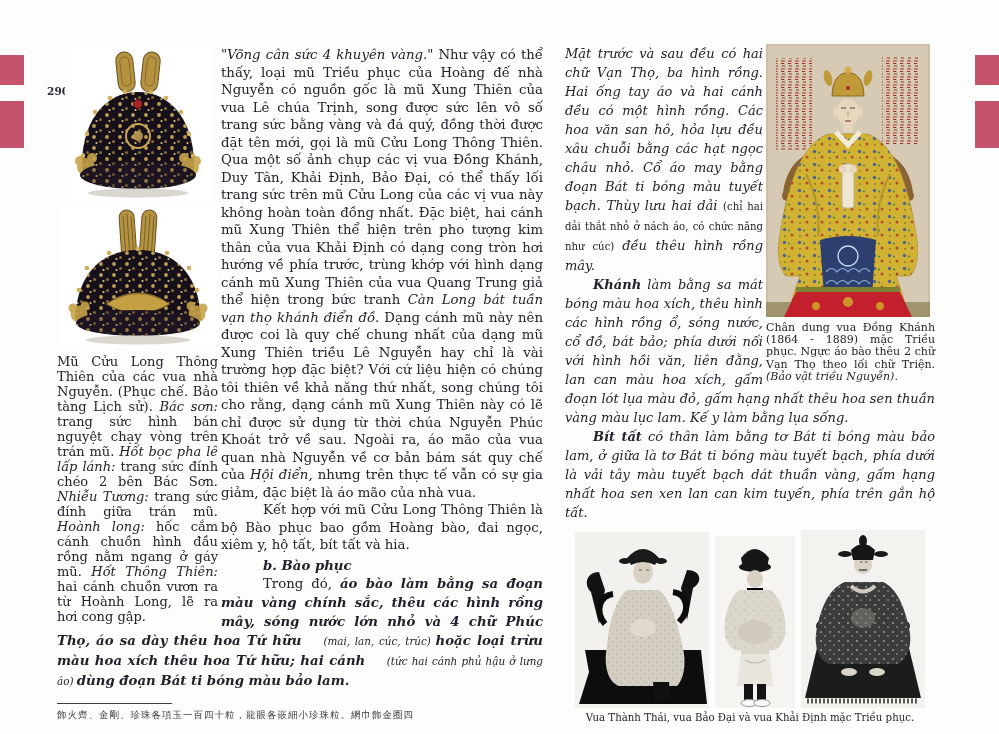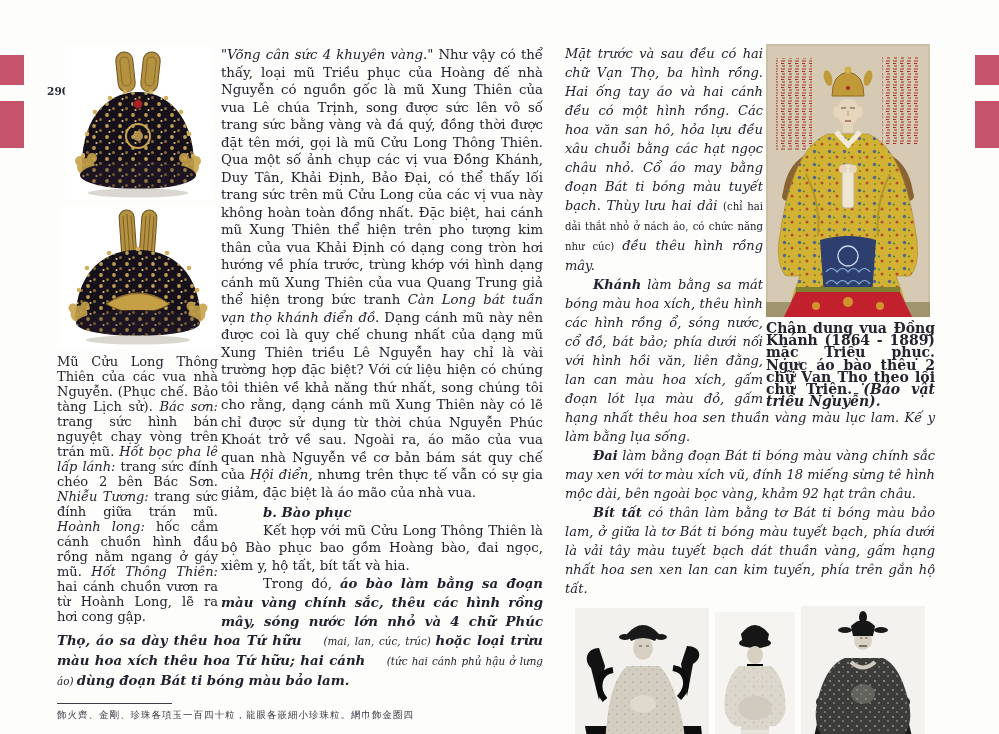--- a/index.html
+++ b/index.html
@@ -4,21 +4,21 @@
 <style>
   html,body{margin:0;padding:0;background:#e8e8e8;}
   .sheet{position:relative;width:999px;height:734px;background:#fdfdfb;overflow:hidden;
          font-family:"DejaVu Serif",serif;color:#20222e;}
   .abs{position:absolute;}
   .band{background:#c5536b;}
   .pgnum{font-size:10.5px;font-weight:bold;color:#2a2c3a;line-height:15px;padding-left:47px;}
   .body-text{font-size:13.3px;line-height:17.5px;text-align:justify;}
   .rp-text{font-size:13px;line-height:19px;text-align:justify;}
   .cap{font-size:13px;line-height:15px;text-align:justify;color:#23242e;}
-  .cap-r{font-size:14px;line-height:12.2px;text-align:justify;color:#23242e;font-weight:bold;}
+  .cap-r{font-size:11px;line-height:12.2px;text-align:justify;color:#23242e;}
   .cap-center{font-size:10.2px;text-align:center;margin-top:4px;color:#23242e;}
   .it{font-style:italic;}
   .bit{font-style:italic;font-weight:bold;}
   .sm{font-size:0.78em;}
   .smi{font-style:italic;font-size:0.78em;margin-left:16px;}
   .indent{text-indent:42px;}
   .indent-sm{text-indent:28px;}
   .subhead{font-weight:bold;font-style:italic;margin-top:3px;text-indent:42px;}
   .p3sp{line-height:19px;}
   .figcol{float:left;width:161px;margin-right:3px;}
@@ -133,22 +133,22 @@
         </g>
         <ellipse cx="79" cy="117" rx="62" ry="13" fill="#1c1420"></ellipse>
         <ellipse cx="79" cy="117" rx="62" ry="13" fill="url(#hg2)" opacity="0.7"></ellipse>
         <ellipse cx="79" cy="134" rx="52" ry="4.5" fill="#dad7d0"></ellipse>
       </svg>
 
       <div class="cap"><span>Mũ Cửu Long Thông Thiên của các vua nhà Nguyễn. (Phục chế. Bảo tàng Lịch sử). </span><span class="it">Bác sơn: </span><span>trang sức hình bán nguyệt chạy vòng trên trán mũ. </span><span class="it">Hốt bọc pha lê lấp lánh: </span><span>trang sức đính chéo 2 bên Bác Sơn. </span><span class="it">Nhiễu Tương: </span><span>trang sức đính giữa trán mũ. </span><span class="it">Hoành long: </span><span>hốc cắm cánh chuồn hình đầu rồng nằm ngang ở gáy mũ. </span><span class="it">Hốt Thông Thiên: </span><span>hai cánh chuồn vươn ra từ Hoành Long, lẽ ra hơi cong gập.</span></div>
     </div>
 
     <div class="body-text"><span class="it">"Võng cân sức 4 khuyên vàng." </span><span>Như vậy có thể thấy, loại mũ Triều phục của Hoàng đế nhà Nguyễn có nguồn gốc là mũ Xung Thiên của vua Lê chúa Trịnh, song được sức lên vô số trang sức bằng vàng và đá quý, đồng thời được đặt tên mới, gọi là mũ Cửu Long Thông Thiên. Qua một số ảnh chụp các vị vua Đồng Khánh, Duy Tân, Khải Định, Bảo Đại, có thể thấy lối trang sức trên mũ Cửu Long của các vị vua này không hoàn toàn đồng nhất. Đặc biệt, hai cánh mũ Xung Thiên thể hiện trên pho tượng kim thân của vua Khải Định có dạng cong tròn hơi hướng về phía trước, trùng khớp với hình dạng cánh mũ Xung Thiên của vua Quang Trung giả thể hiện trong bức tranh </span><span class="it">Càn Long bát tuần vạn thọ khánh điển đồ</span><span>. Dạng cánh mũ này nên được coi là quy chế chung nhất của dạng mũ Xung Thiên triều Lê Nguyễn hay chỉ là vài trường hợp đặc biệt? Với cứ liệu hiện có chúng tôi thiên về khả năng thứ nhất, song chúng tôi cho rằng, dạng cánh mũ Xung Thiên này có lẽ chỉ được sử dụng từ thời chúa Nguyễn Phúc Khoát trở về sau. Ngoài ra, áo mão của vua quan nhà Nguyễn về cơ bản bám sát quy chế của </span><span class="it">Hội điển,</span><span> nhưng trên thực tế vẫn có sự gia giảm, đặc biệt là áo mão của nhà vua.</span></div>
+    <div class="body-text indent">Kết hợp với mũ Cửu Long Thông Thiên là bộ Bào phục bao gồm Hoàng bào, đai ngọc, xiêm y, hộ tất, bít tất và hia.</div>
     <div class="body-text subhead">b. Bào phục</div>
-    <div class="body-text indent">Kết hợp với mũ Cửu Long Thông Thiên là bộ Bào phục bao gồm Hoàng bào, đai ngọc, xiêm y, hộ tất, bít tất và hia.</div>
     <div class="body-text indent p3sp"><span>Trong đó, </span><span class="bit">áo bào làm bằng sa đoạn màu vàng chính sắc, thêu các hình rồng mây, sóng nước lớn nhỏ và 4 chữ Phúc Thọ, áo sa dày thêu hoa Tứ hữu </span><span class="smi">(mai, lan, cúc, trúc) </span><span class="bit">hoặc loại trừu màu hoa xích thêu hoa Tứ hữu; hai cánh </span><span class="smi">(tức hai cánh phủ hậu ở lưng áo) </span><span class="bit">dùng đoạn Bát ti bóng màu bảo lam.</span></div>
 
     <div class="fnrule"></div>
     <div class="footnote">飾火齊、金剛、珍珠各項玉一百四十粒，龍眼各嵌細小珍珠粒。網巾飾金圈四</div>
   </div>
 
   <div class="abs" style="left:565px;top:44px;width:370px">
 
     <div class="figcol-r">
 
@@ -202,21 +202,20 @@
         <rect x="77" y="79" width="10" height="9" fill="#e6d6bd"></rect>
         <path d="M75,64 h5 M84,64 h5" stroke="#5a4a3a" stroke-width="1.2"></path>
         <path d="M82,67 v5" stroke="#b89878" stroke-width="1"></path>
         <path d="M79,77 h6" stroke="#8a5a4a" stroke-width="1.3"></path>
       </svg>
       <div class="cap-r"><span>Chân dung vua Đồng Khánh (1864 - 1889) mặc Triều phục. Ngực áo bào thêu 2 chữ Vạn Thọ theo lối chữ Triện. </span><span class="it">(Bảo vật triều Nguyễn).</span></div>
     </div>
 
     <div class="rp-text"><span class="it">Mặt trước và sau đều có hai chữ Vạn Thọ, ba hình rồng. Hai ống tay áo và hai cánh đều có một hình rồng. Các hoa văn san hô, hỏa lựu đều xâu chuỗi bằng các hạt ngọc châu nhỏ. Cổ áo may bằng đoạn Bát ti bóng màu tuyết bạch. Thùy lưu hai dải </span><span class="sm">(chỉ hai dải thắt nhỏ ở nách áo, có chức năng như cúc) </span><span class="it">đều thêu hình rồng mây.</span></div>
     <div class="rp-text indent-sm"><span class="bit">Khánh</span><span class="it"> làm bằng sa mát bóng màu hoa xích, thêu hình các hình rồng ổ, sóng nước, cổ đồ, bát bảo; phía dưới nối với hình hồi văn, liên đằng, lan can màu hoa xích, gấm đoạn lót lụa màu đỏ, gấm hạng nhất thêu hoa sen thuần vàng màu lục lam. Kế y làm bằng lụa sống.</span></div>
-    <div class="rp-text indent-sm"><span class="bit">Đai</span><span class="it"> làm bằng đoạn Bát ti bóng màu vàng chính sắc may xen với tơ màu xích vũ, đính 18 miếng sừng tê hình mộc dài, bên ngoài bọc vàng, khảm 92 hạt trân châu.</span></div>
     <div class="rp-text indent-sm"><span class="bit">Bít tất</span><span class="it"> có thân làm bằng tơ Bát ti bóng màu bảo lam, ở giữa là tơ Bát ti bóng màu tuyết bạch, phía dưới là vải tây màu tuyết bạch dát thuần vàng, gấm hạng nhất hoa sen xen lan can kim tuyến, phía trên gắn hộ tất.</span></div>
 
     <div class="photos">
 
       <svg width="134" height="176" viewBox="0 0 134 176">
         <defs>
           <pattern id="br1" width="8" height="8" patternUnits="userSpaceOnUse">
             <circle cx="2" cy="2" r="1" fill="#b2aca0"></circle>
               <circle cx="6" cy="6" r="1" fill="#c3bdb2"></circle>
           </pattern>

